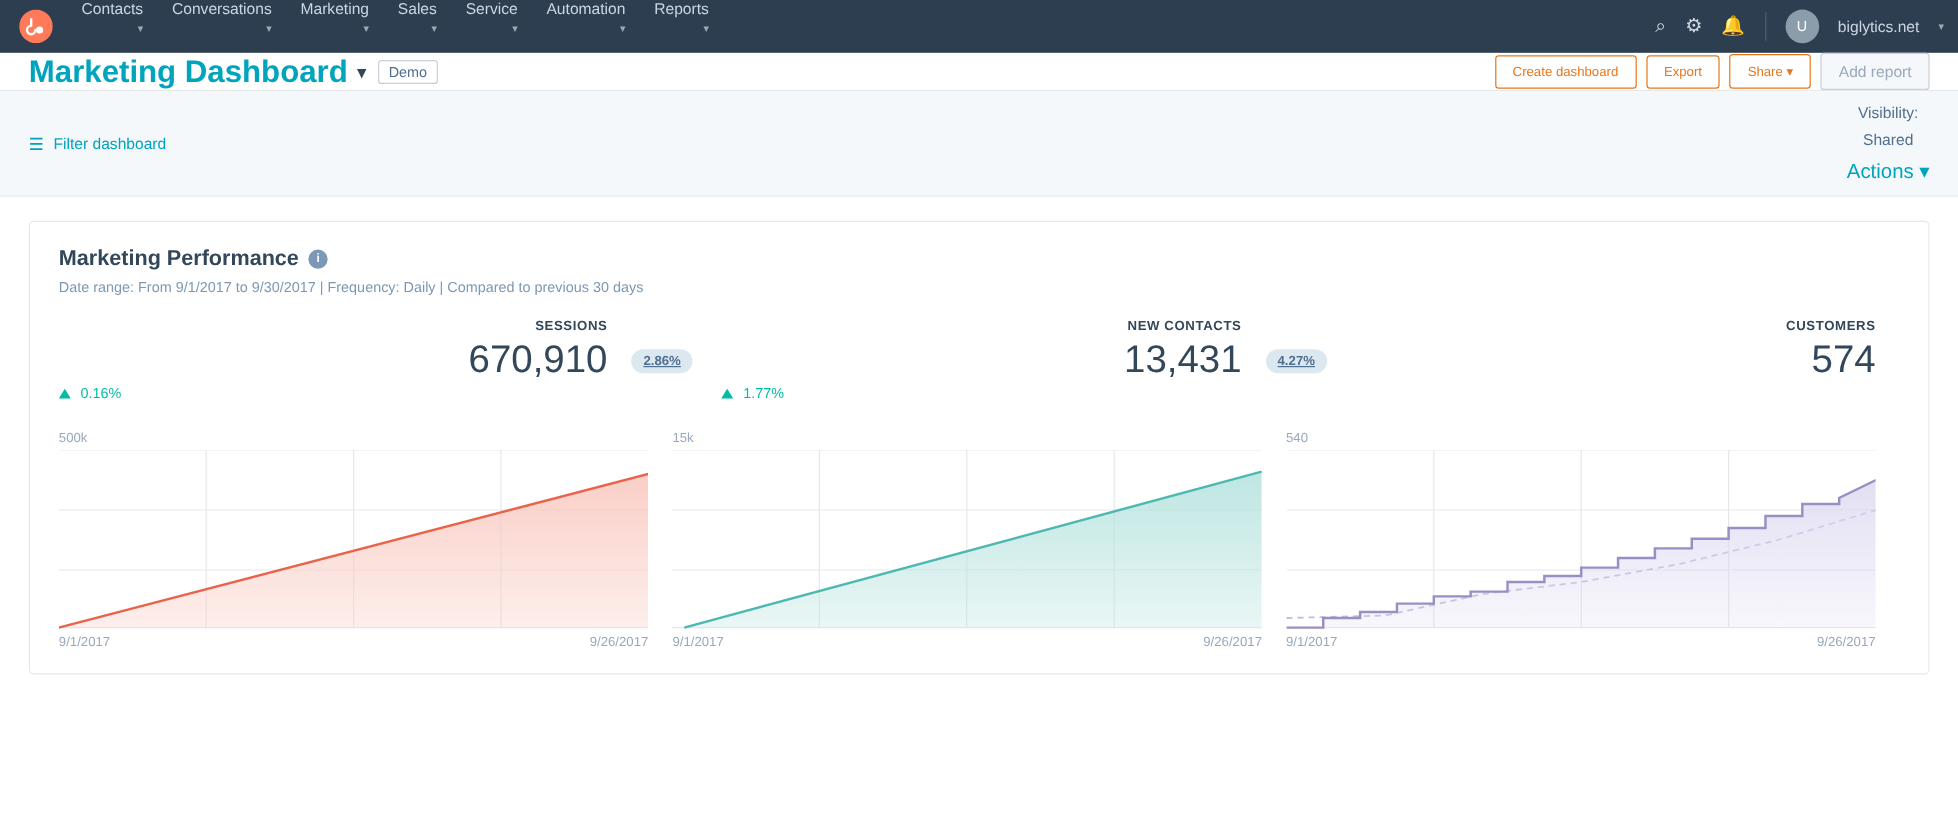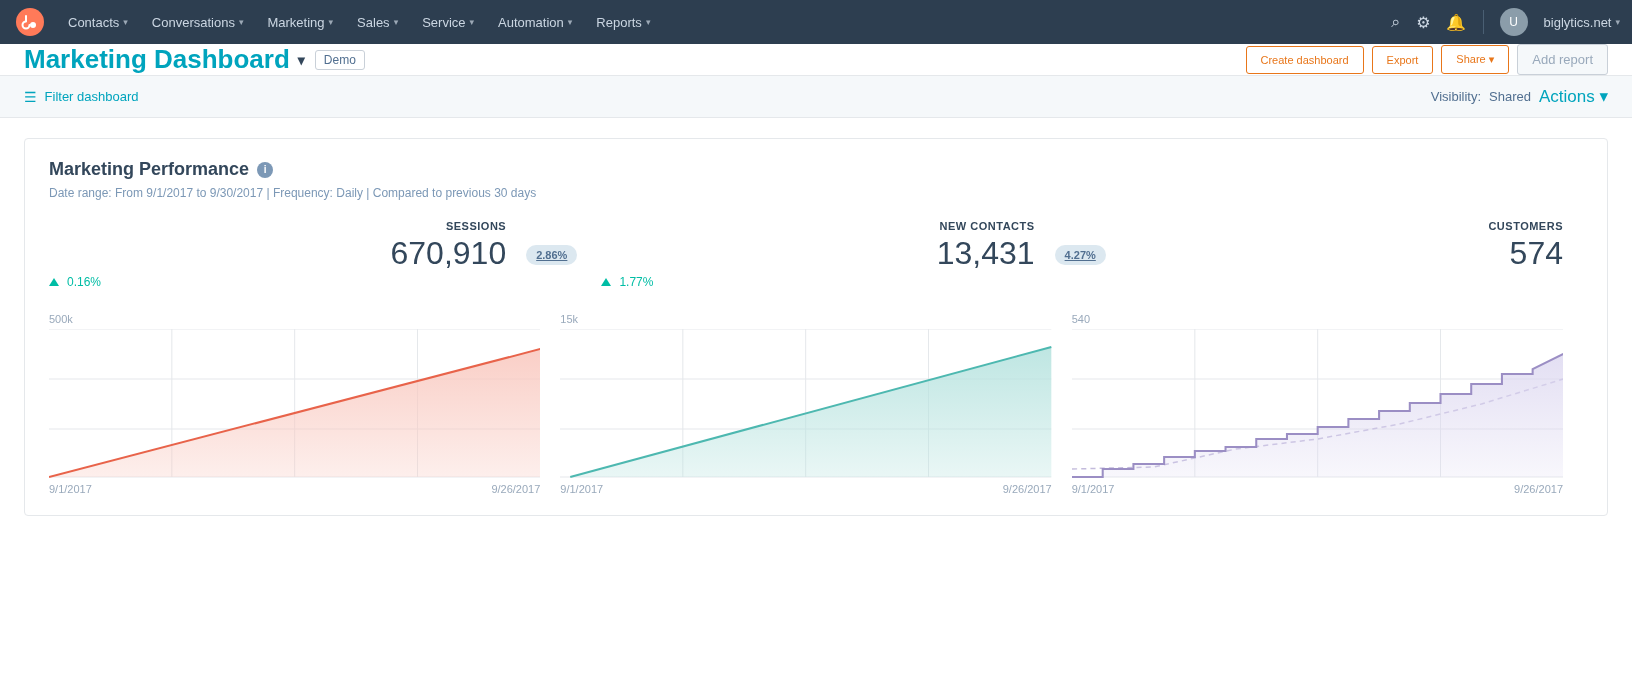--- a/index.html
+++ b/index.html
@@ -28,24 +28,25 @@
       align-items: center;
       flex: 1;
       gap: 0;
     }
     .nav-item {
       color: #cbd6e2;
       font-size: 13px;
       padding: 0 12px;
       height: 44px;
       display: flex;
-      align-items: center;
+      align-items: flex-end;
       gap: 4px;
       cursor: pointer;
       white-space: nowrap;
+      flex-direction: column;
     }
     .nav-chevron { font-size: 9px; opacity: 0.7; }
     .nav-right {
       display: flex;
       align-items: center;
       gap: 16px;
       color: #cbd6e2;
     }
     .nav-icon-btn {
       cursor: pointer;
@@ -65,21 +66,21 @@
       align-items: center;
       justify-content: center;
       font-size: 12px;
       color: #fff;
     }
     .nav-account {
       color: #cbd6e2;
       font-size: 13px;
       display: flex;
       align-items: center;
-      gap: 4px;
+      gap: 16px;
       cursor: pointer;
     }
 
     
     .page-header {
       padding: 0 24px;
       display: flex;
       align-items: center;
       justify-content: space-between;
       border-bottom: 1px solid #e5e8eb;
@@ -152,20 +153,21 @@
       font-size: 13px;
       font-weight: 500;
     }
     .filter-icon { font-size: 14px; }
     .filter-right {
       display: flex;
       align-items: center;
       gap: 8px;
       font-size: 13px;
       color: #516f90;
+      flex-direction: column;
     }
     .visibility-label { color: #516f90; }
     .visibility-value { color: #516f90; font-weight: 500; }
     .actions-btn {
       color: #00a4bd;
       cursor: pointer;
       font-size: 17px;
       font-weight: 500;
       display: flex;
       align-items: center;

